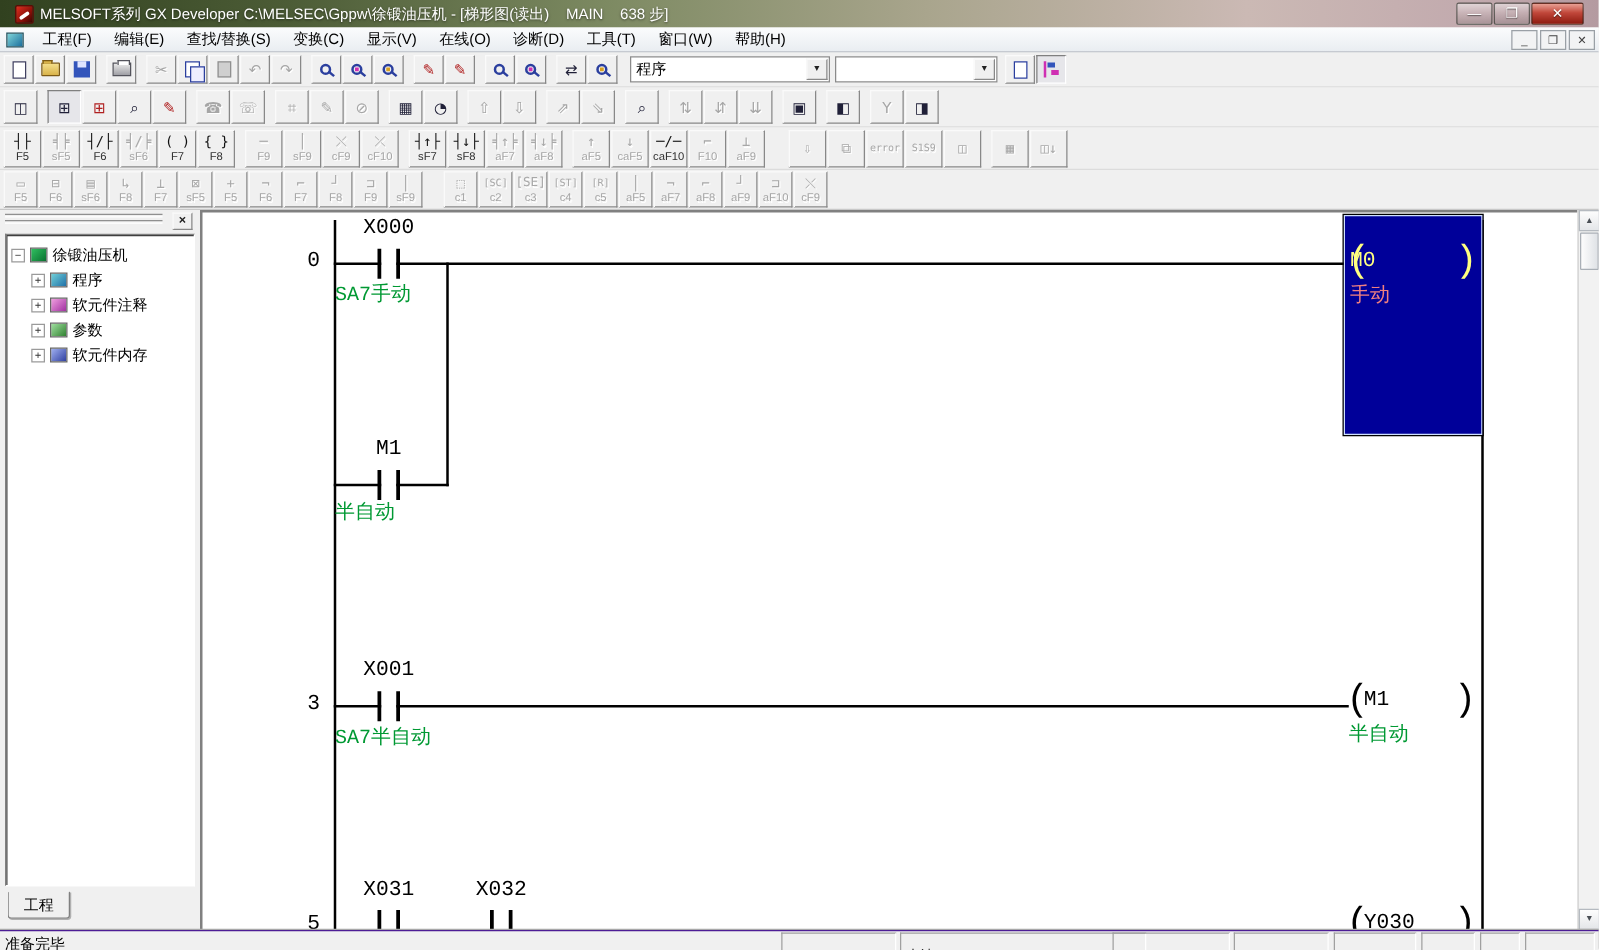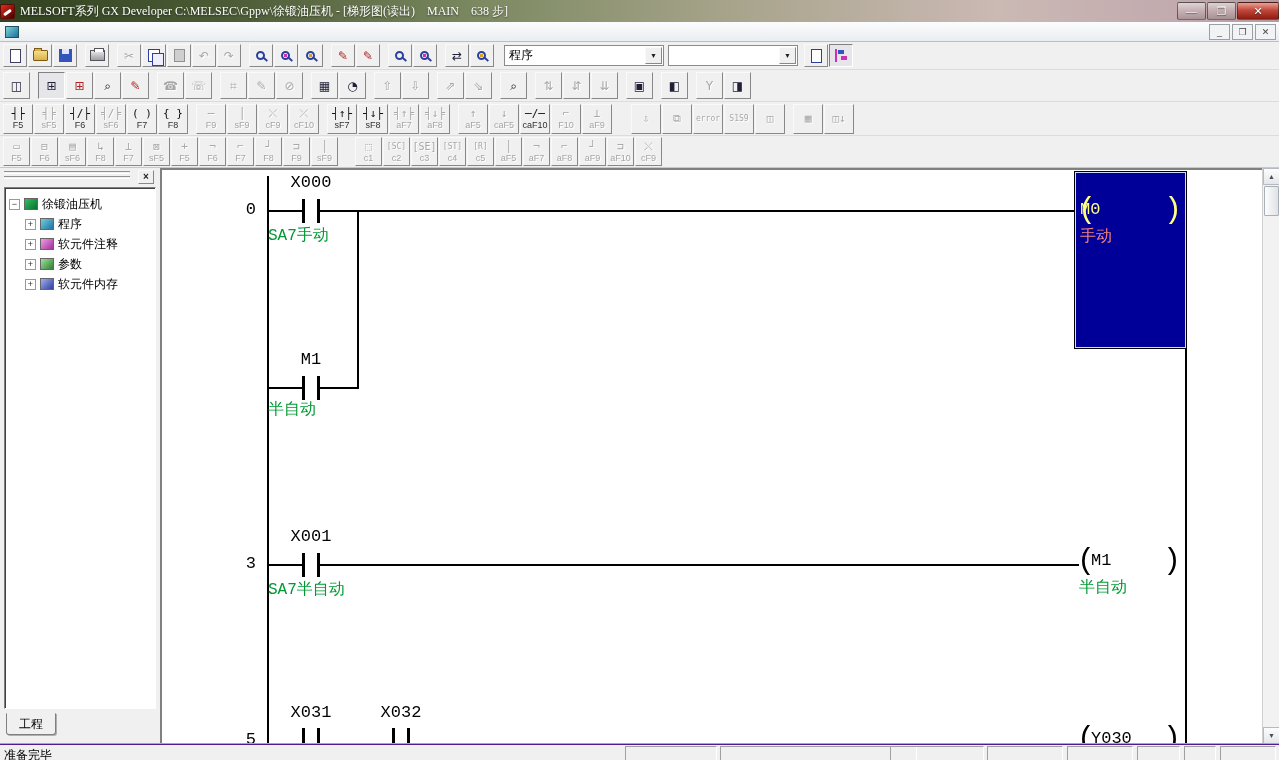--- a/index.html
+++ b/index.html
@@ -5,22 +5,22 @@
   * { box-sizing: border-box; margin: 0; padding: 0; }
   html,body { width:1279px; height:760px; overflow:hidden; }
   body {
     font-family:"Liberation Sans", sans-serif;
     font-size:12px; color:#000; background:#f0f0f0; position:relative;
   }
   
   .titlebar{
     position:absolute; left:0; top:0; width:1279px; height:22px;
     background:linear-gradient(90deg,#31411f 0%,#4c5c36 18%,#7d8a62 38%,#a9a58d 58%,#cbb9b4 78%,#c2aaae 92%,#b49aa0 100%);
-    display:flex; align-items:center; padding:0 0; color:#fff;
-    text-shadow:0 1px 2px rgba(0,0,0,.55); white-space:pre;font-family:Liberation Serif, serif;
+    display:flex; align-items:center; padding:0 12px; color:#fff;
+    text-shadow:0 1px 2px rgba(0,0,0,.55); white-space:pre;
   }
   .app-icon{ width:15px; height:15px; margin-right:5px; border-radius:2px;
     background:linear-gradient(135deg,#e03020 0%,#8a0f08 60%,#3a0502 100%);
     border:1px solid #5a0c06; position:relative; flex:0 0 auto;}
   .app-icon::after{content:""; position:absolute; left:2px; top:6px; width:9px; height:3px;
     background:#fff; transform:rotate(-35deg); border-radius:2px;}
   .win-buttons{ margin-left:auto; display:flex; }
   .win-btn{ width:29px; height:18px; margin-left:1px; border:1px solid rgba(20,30,20,.55);
     border-radius:2px; background:linear-gradient(rgba(255,255,255,.5),rgba(255,255,255,.12) 45%,rgba(0,0,0,.12));
     color:#fff; text-align:center; line-height:16px; font-size:11px; text-shadow:0 1px 1px rgba(0,0,0,.6);}
@@ -139,20 +139,32 @@
   <span>MELSOFT系列 GX Developer C:\MELSEC\Gppw\徐锻油压机 - [梯形图(读出)    MAIN    638 步]</span>
   <div class="win-buttons">
     <div class="win-btn">—</div>
     <div class="win-btn">❐</div>
     <div class="win-btn close">✕</div>
   </div>
 </div>
 
 <div class="menubar">
   <div class="mdi-icon"></div>
+  <div id="menu-items" style="display:flex;">
+      <div class="menu-item">工程(F)</div>
+      <div class="menu-item">编辑(E)</div>
+      <div class="menu-item">查找/替换(S)</div>
+      <div class="menu-item">变换(C)</div>
+      <div class="menu-item">显示(V)</div>
+      <div class="menu-item">在线(O)</div>
+      <div class="menu-item">诊断(D)</div>
+      <div class="menu-item">工具(T)</div>
+      <div class="menu-item">窗口(W)</div>
+      <div class="menu-item">帮助(H)</div>
+    </div>
   <div class="mdi-buttons">
     <div class="mdi-btn">_</div>
     <div class="mdi-btn">❐</div>
     <div class="mdi-btn">✕</div>
   </div>
 </div>
 
 <div class="toolbar tb1">
   <div class="tbtn">
       <span class="i-sheet"></span>

